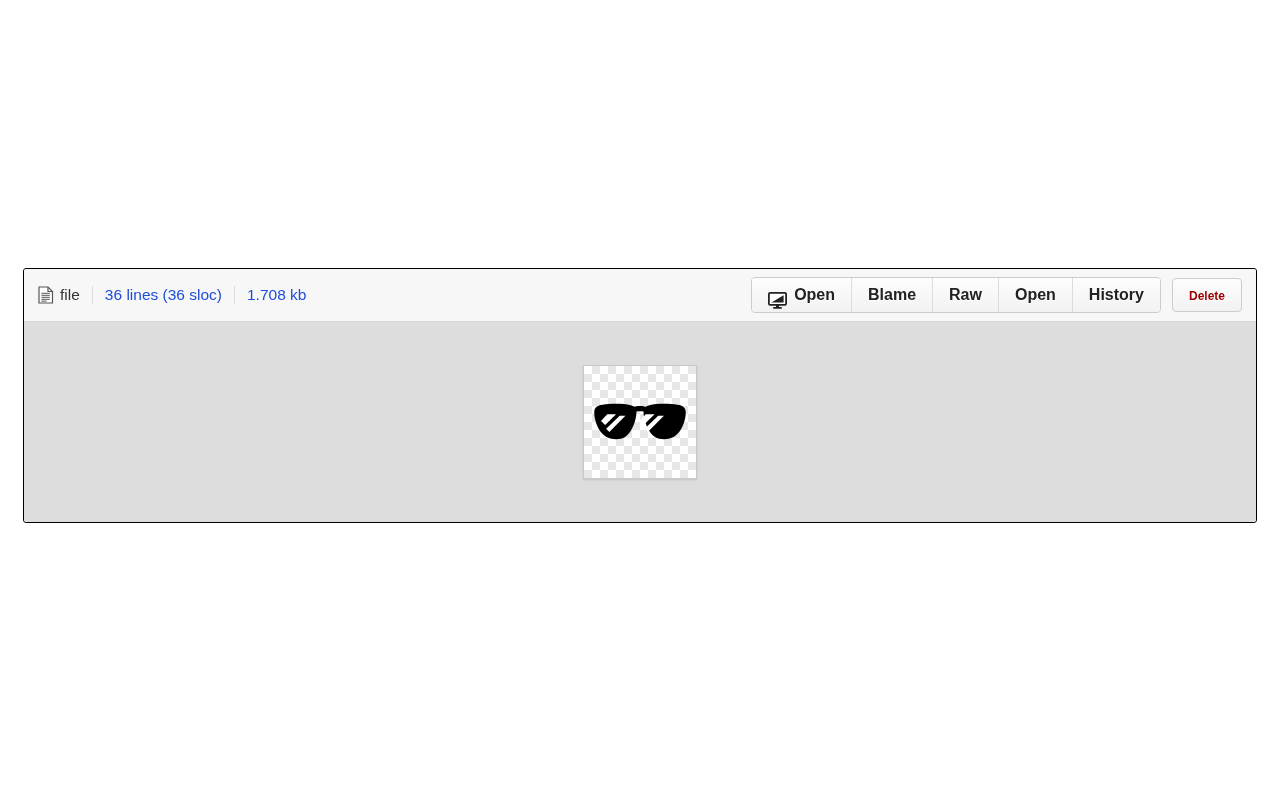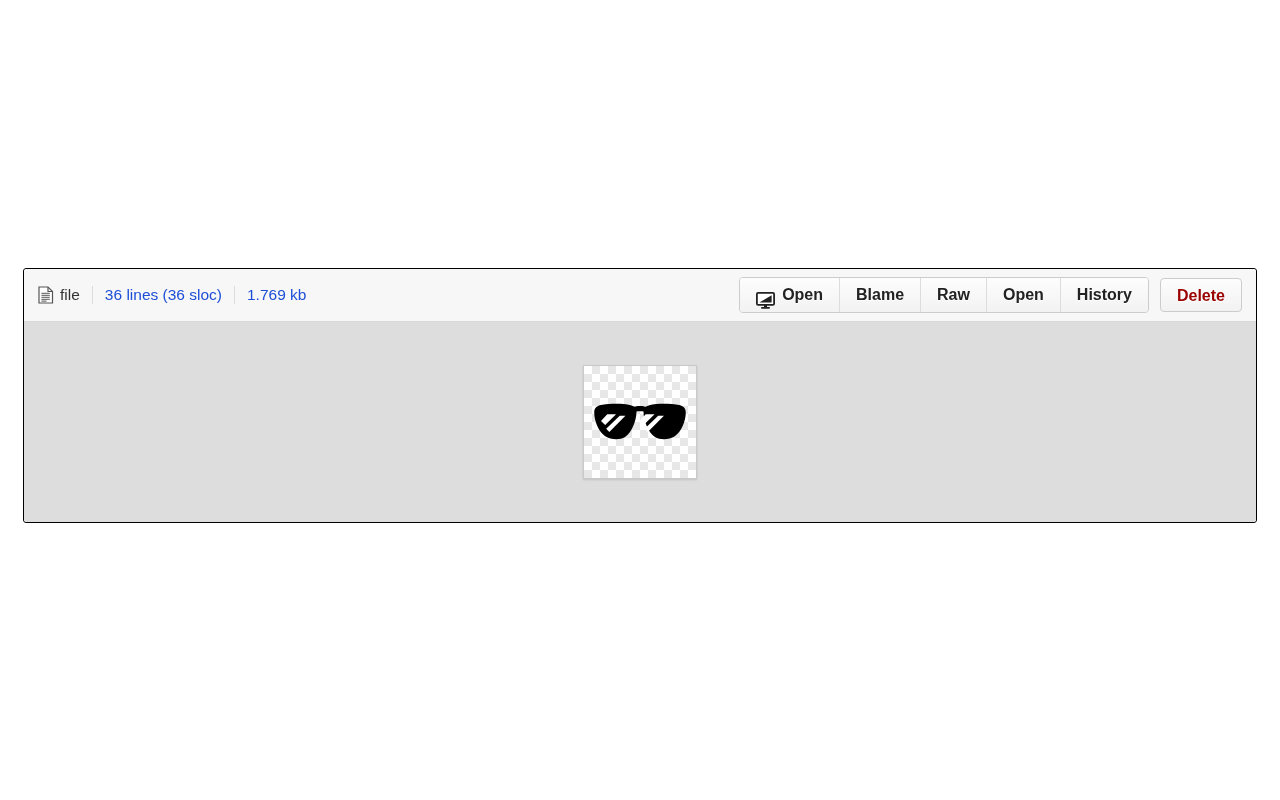--- a/index.html
+++ b/index.html
@@ -123,21 +123,21 @@
   .btn:first-child {
     border-left: none;
   }
 
   .btn-delete {
     margin-left: 11px;
     background: linear-gradient(to bottom, #fdfdfd 0%, #f2f2f2 100%);
     border: 1px solid #cccccc;
     border-radius: 4px;
     font-family: "Liberation Sans", sans-serif;
-    font-size: 16px;
+    font-size: 12px;
     font-weight: bold;
     color: #9a0000;
     padding: 0 16px;
     height: 34px;
     line-height: 34px;
     cursor: pointer;
     white-space: nowrap;
     text-shadow: 0 1px 0 #ffffff;
     box-sizing: border-box;
   }
@@ -210,21 +210,21 @@
           </span>
           <span>file</span>
         </div>
 
         <div class="meta-divider"></div>
 
         <div class="meta-item">36 lines (36 sloc)</div>
 
         <div class="meta-divider"></div>
 
-        <div class="meta-item">1.769 kb</div>
+        <div class="meta-item">1.708 kb</div>
 
       </div>
 
       <div class="toolbar">
 
         <div class="btn-group">
 
           <button class="btn">
             <span class="monitor-icon">
               <svg viewBox="0 0 19 17" width="19" height="17" xmlns="http://www.w3.org/2000/svg">

